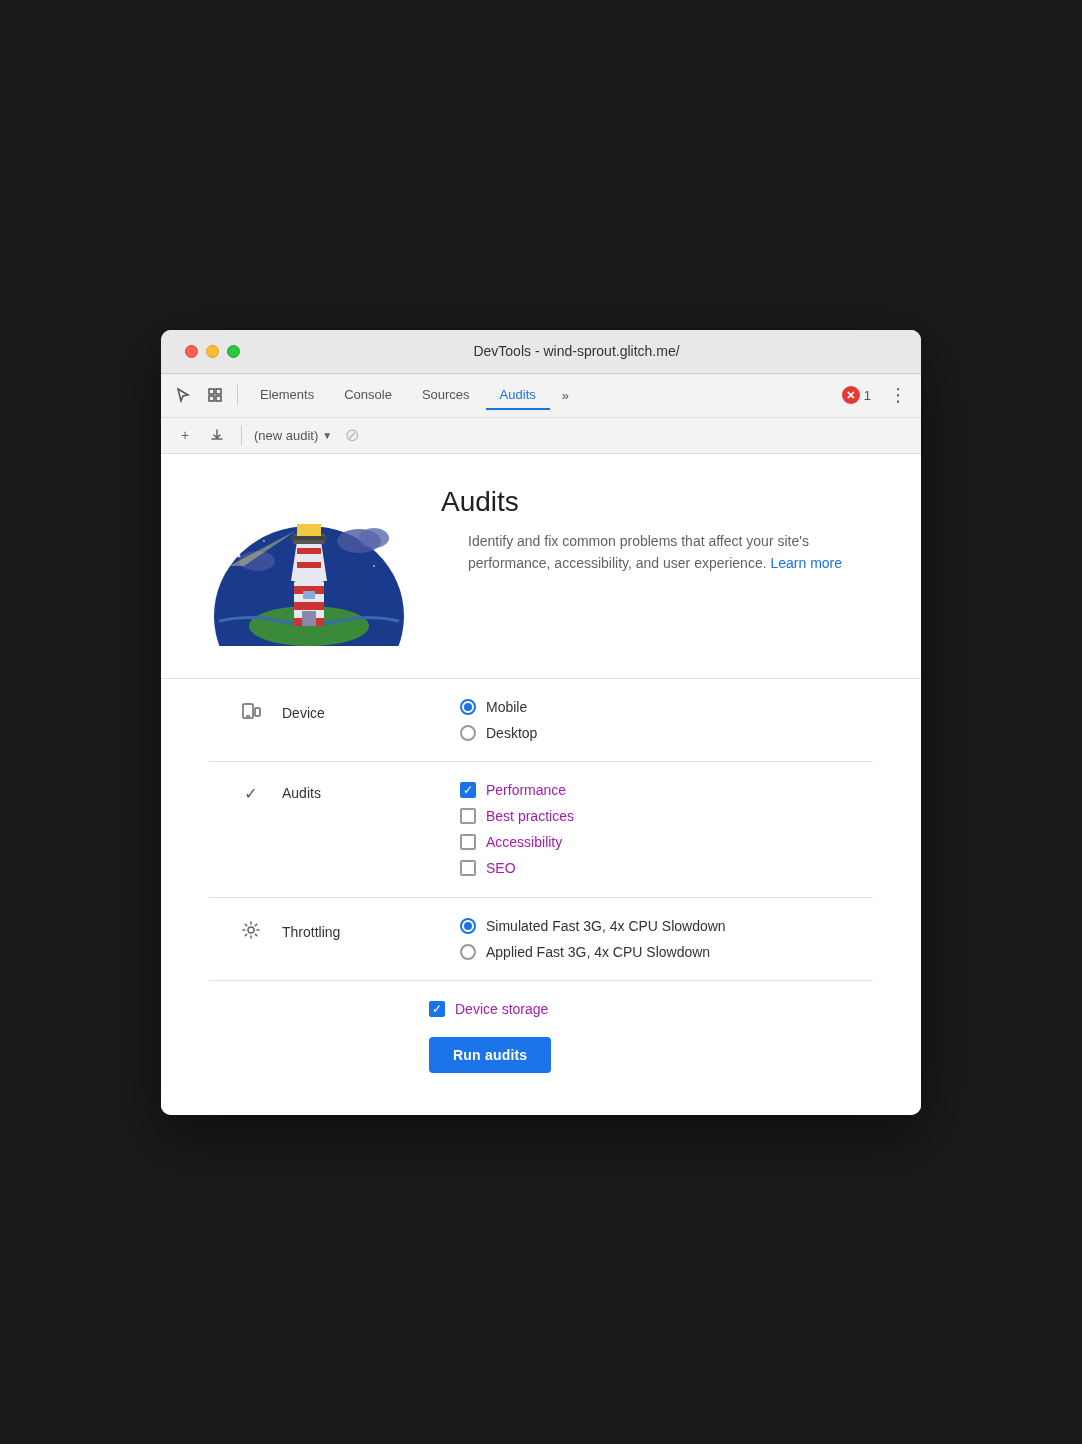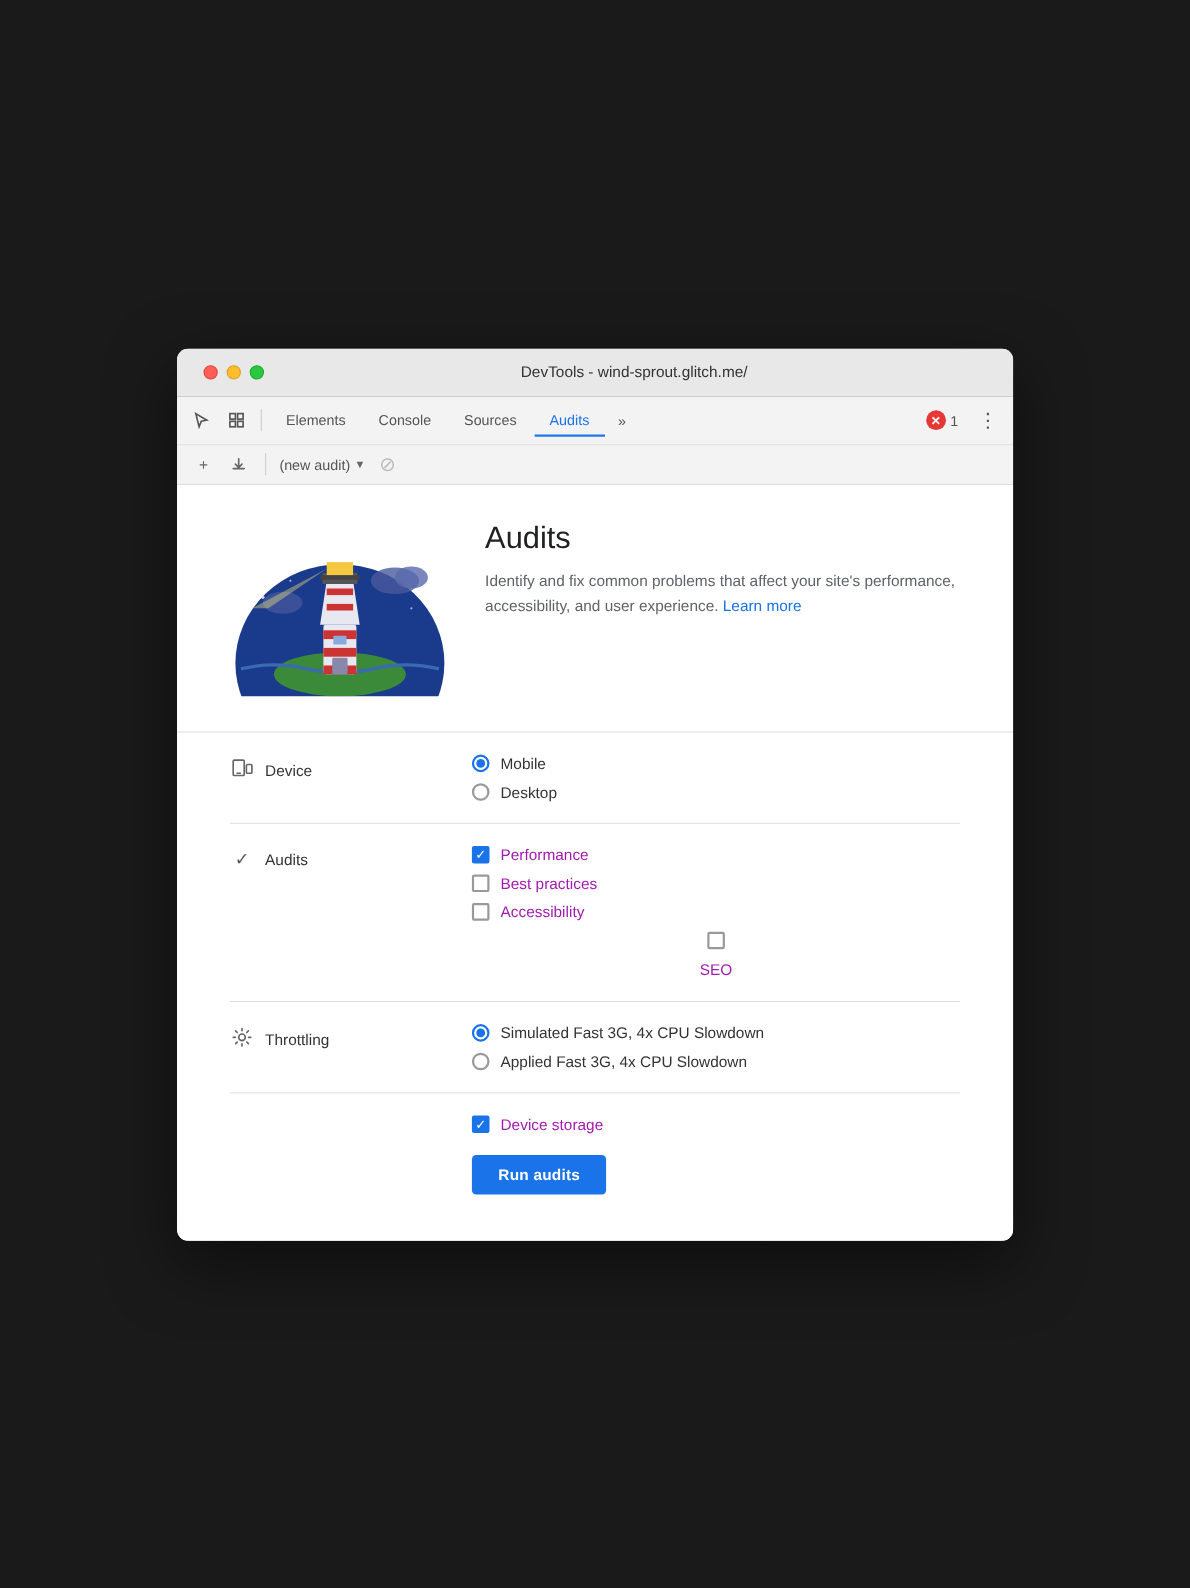--- a/index.html
+++ b/index.html
@@ -181,43 +181,45 @@
     .hero-text h1 {
       font-size: 28px;
       font-weight: 400;
       color: #202124;
       margin-bottom: 12px;
     }
     .hero-text p {
       font-size: 14px;
       color: #5f6368;
       line-height: 1.6;
+      margin-left: 27px;
     }
     .hero-text a {
       color: #1a73e8;
       text-decoration: none;
     }
     .section-divider {
       border: none;
       border-top: 1px solid #e0e0e0;
       margin: 0 -48px;
     }
     .settings-row {
       display: flex;
       align-items: flex-start;
       padding: 20px 0;
       border-bottom: 1px solid #e0e0e0;
     }
     .settings-label {
       display: flex;
       align-items: center;
-      gap: 10px;
+      gap: 20px;
       width: 220px;
       flex-shrink: 0;
       padding-top: 2px;
+      margin-left: 31px;
     }
     .settings-label-icon {
       color: #666;
       font-size: 18px;
       width: 22px;
       text-align: center;
     }
     .settings-label-text {
       font-size: 14px;
       color: #333;
@@ -258,21 +260,21 @@
       font-size: 14px;
       color: #333;
     }
     .checkbox-option {
       display: flex;
       align-items: center;
       gap: 10px;
       margin-bottom: 10px;
       cursor: pointer;
     }
-    .checkbox-option:last-child { margin-bottom: 1px; flex-direction: column; }
+    .checkbox-option:last-child { margin-bottom: 1px; }
     .checkbox-btn {
       width: 16px;
       height: 16px;
       border: 2px solid #999;
       border-radius: 2px;
       display: flex;
       align-items: center;
       justify-content: center;
       flex-shrink: 0;
       color: white;

